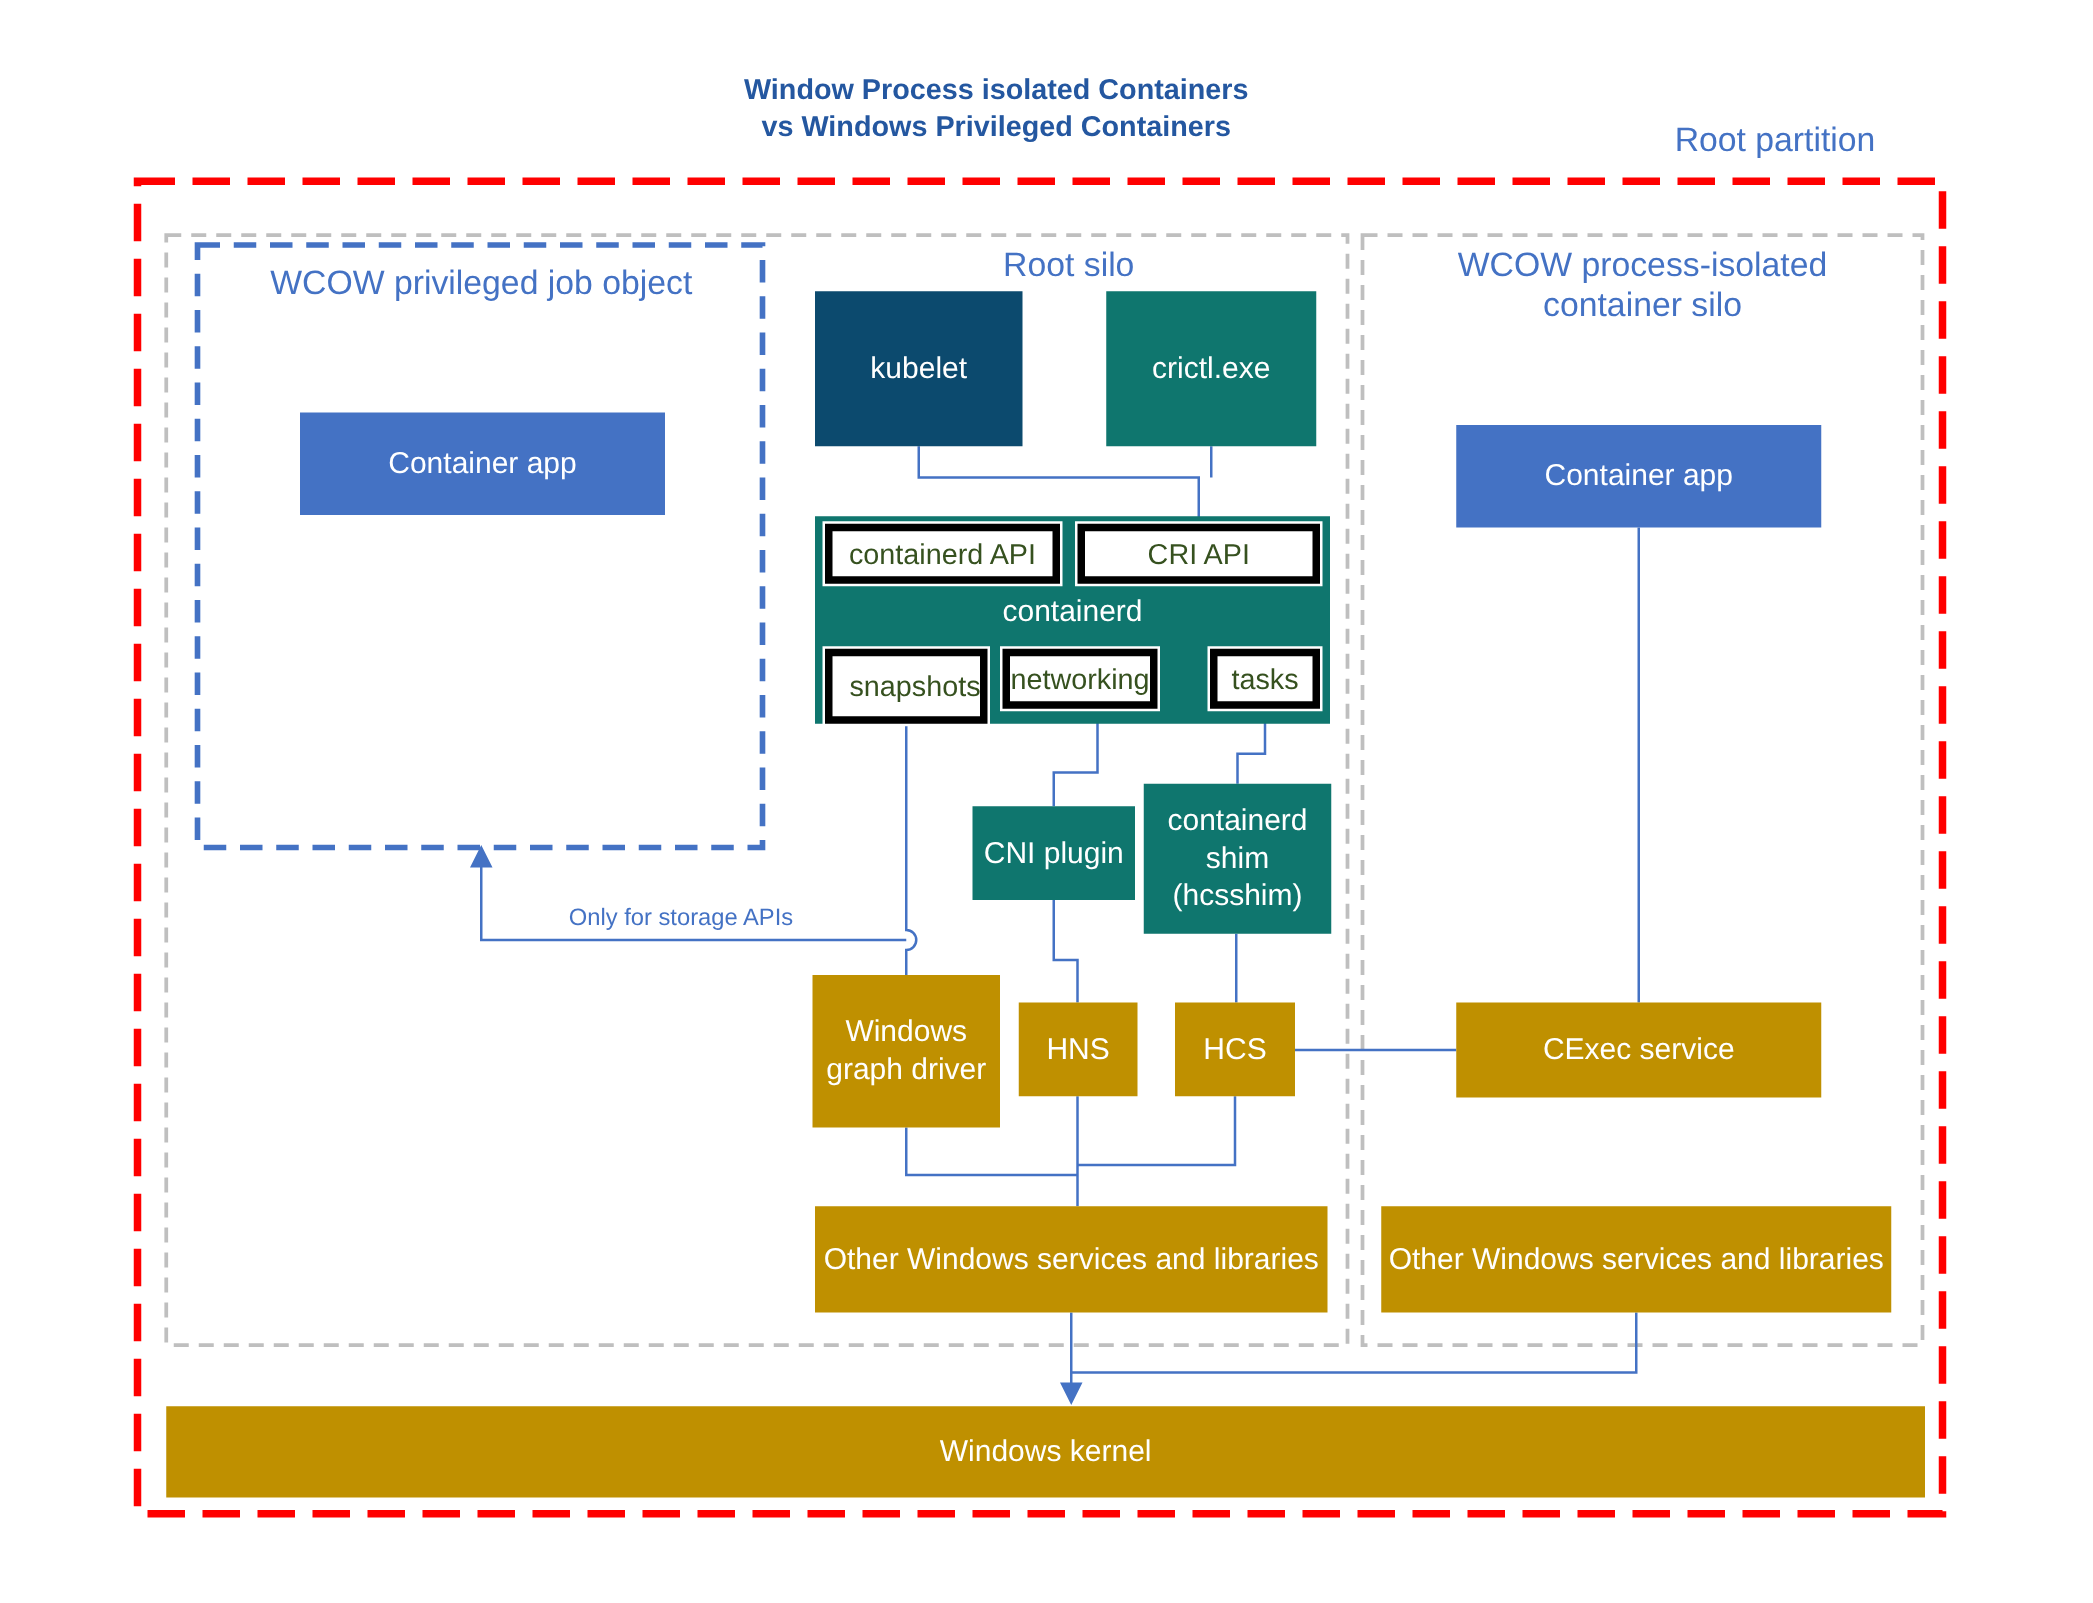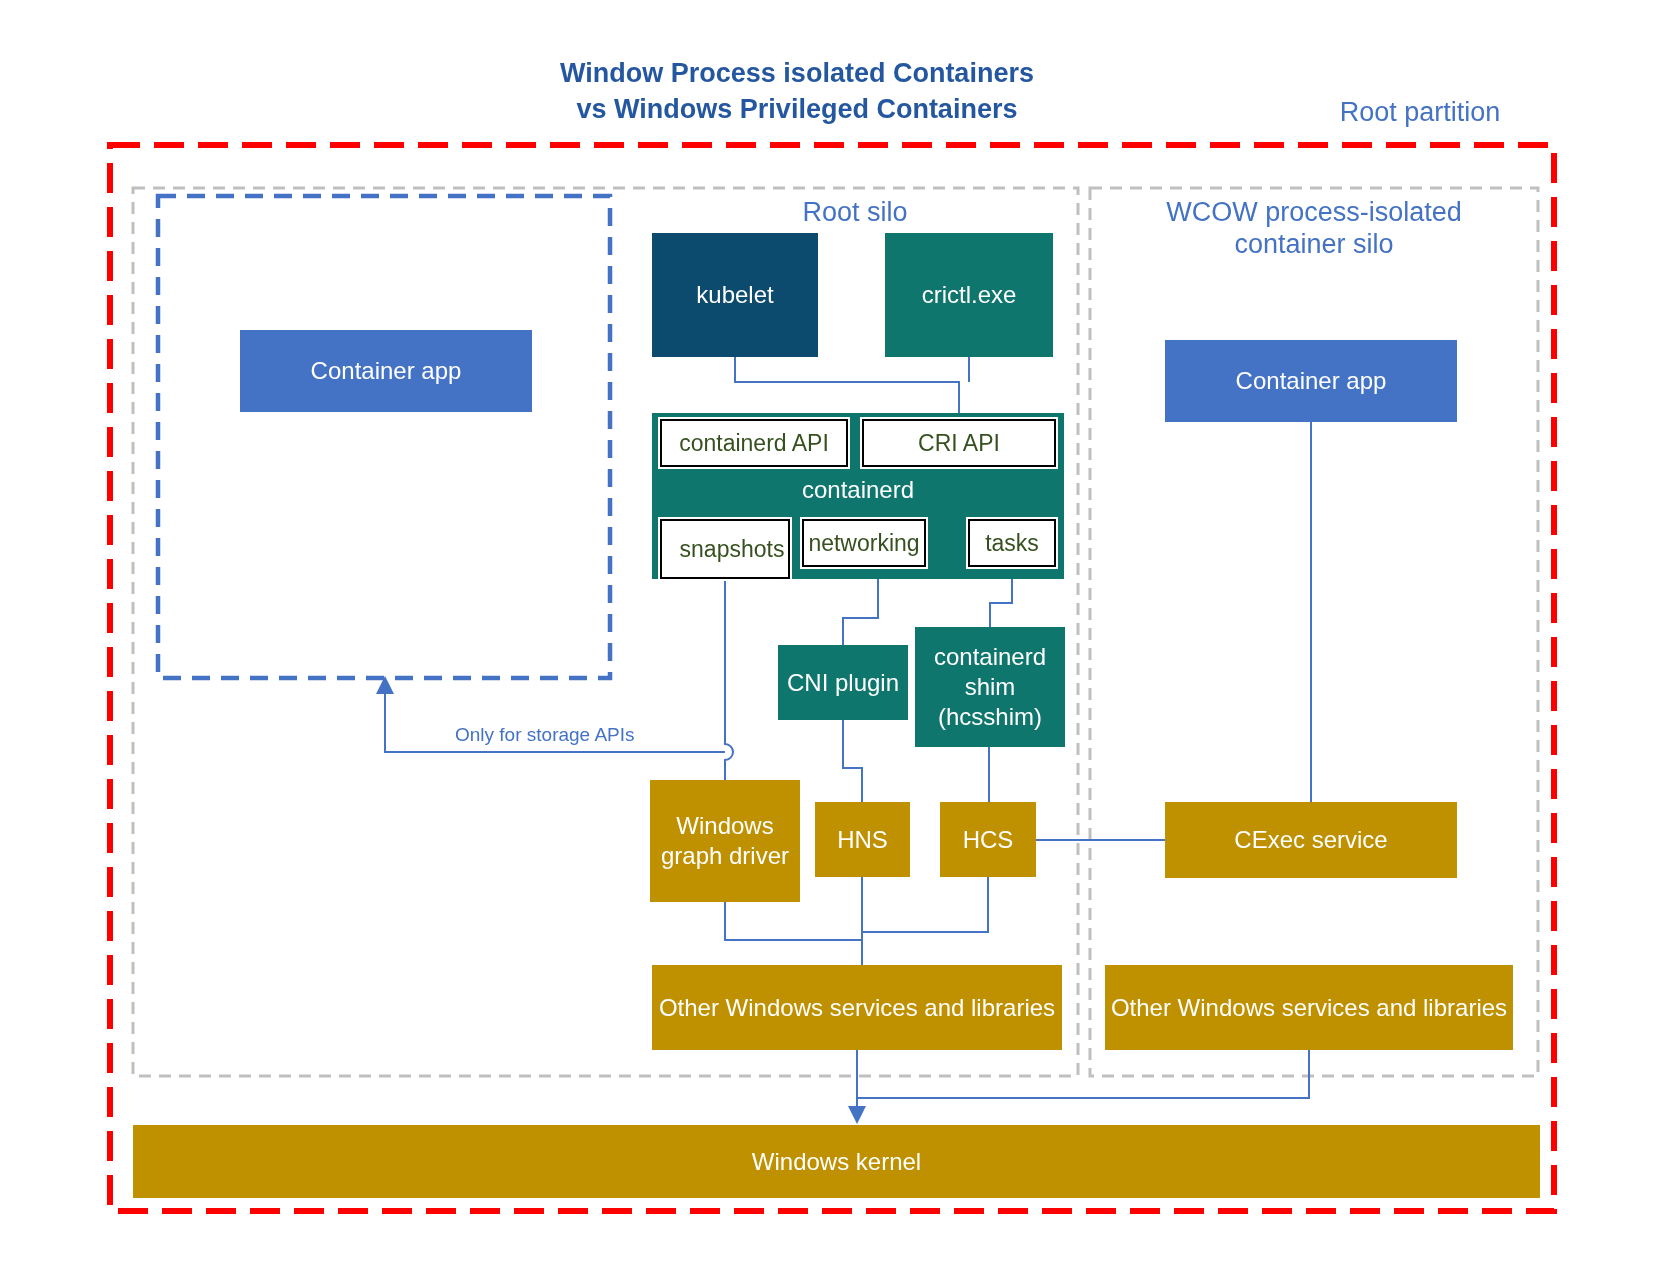--- a/index.html
+++ b/index.html
@@ -1,29 +1,29 @@
 <!DOCTYPE html>
 <html><head>
 <meta charset="utf-8">
 <style>
   * { margin: 0; padding: 0; box-sizing: border-box; }
   html, body { background: #ffffff; }
   body { font-family: "Liberation Sans", sans-serif; }
   .canvas { position: relative; width: 1674px; height: 1282px; background: #ffffff; overflow: hidden; }
   svg.layer { position: absolute; left: 0; top: 0; }
   .title { position: absolute; left: 437px; top: 56px; width: 720px; text-align: center;
-           color: #2457A0; font-size: 27px; font-weight: bold; line-height: 1.32; }
+           color: #2457A0; font-size: 23px; font-weight: bold; line-height: 1.32; }
   .lbl { position: absolute; color: #4472C4; font-size: 27px; text-align: center; line-height: 1.2; }
   .node { position: absolute; display: flex; align-items: center; justify-content: center;
           text-align: center; color: #ffffff; font-size: 24px; line-height: 1.25; padding: 4px; }
   .blue   { background: #4472C4; }
   .purple { background: #0c4a6e; }
   .green  { background: #0f766e; }
   .gold   { background: #BF9000; }
-  .sub { position: absolute; background: #ffffff; border: 2px solid #000000; box-shadow: 0 0 0 2px #ffffff;
+  .sub { position: absolute; background: #ffffff; border: 6px solid #000000; box-shadow: 0 0 0 2px #ffffff;
          color: #36511F; display: flex; align-items: center; justify-content: center;
          font-size: 23px; text-align: center; }
   .cd-name { position: absolute; left: 0; top: 62px; width: 100%; text-align: center;
              color: #ffffff; font-size: 24px; }
   .storage-lbl { position: absolute; left: 455px; top: 724px; width: 250px;
                  color: #4472C4; font-size: 19px; text-align: left; }
 </style>
 </head>
 <body>
 
@@ -60,20 +60,21 @@
     <polygon points="857,1124 848,1106 866,1106" fill="#4472C4"></polygon>
   </svg>
 
   <div class="title">
     <div>Window Process isolated Containers</div>
     <div>vs Windows Privileged Containers</div>
   </div>
 
   <div class="lbl" style="left:1295px; top:96px; width:250px;">Root partition</div>
 
+  <div class="lbl" style="left:180px; top:210px; width:410px;">WCOW privileged job object</div>
 
   <div class="lbl" style="left:760px; top:196px; width:190px;">Root silo</div>
 
   <div class="lbl" style="left:1118px; top:196px; width:392px;">WCOW process-isolated container silo</div>
 
   <div class="node blue" style="left:240px; top:330px; width:292px; height:82px;">Container app</div>
 
   <div class="node purple" style="left:652px; top:233px; width:166px; height:124px;">kubelet</div>
 
   <div class="node green" style="left:885px; top:233px; width:168px; height:124px;">crictl.exe</div>

